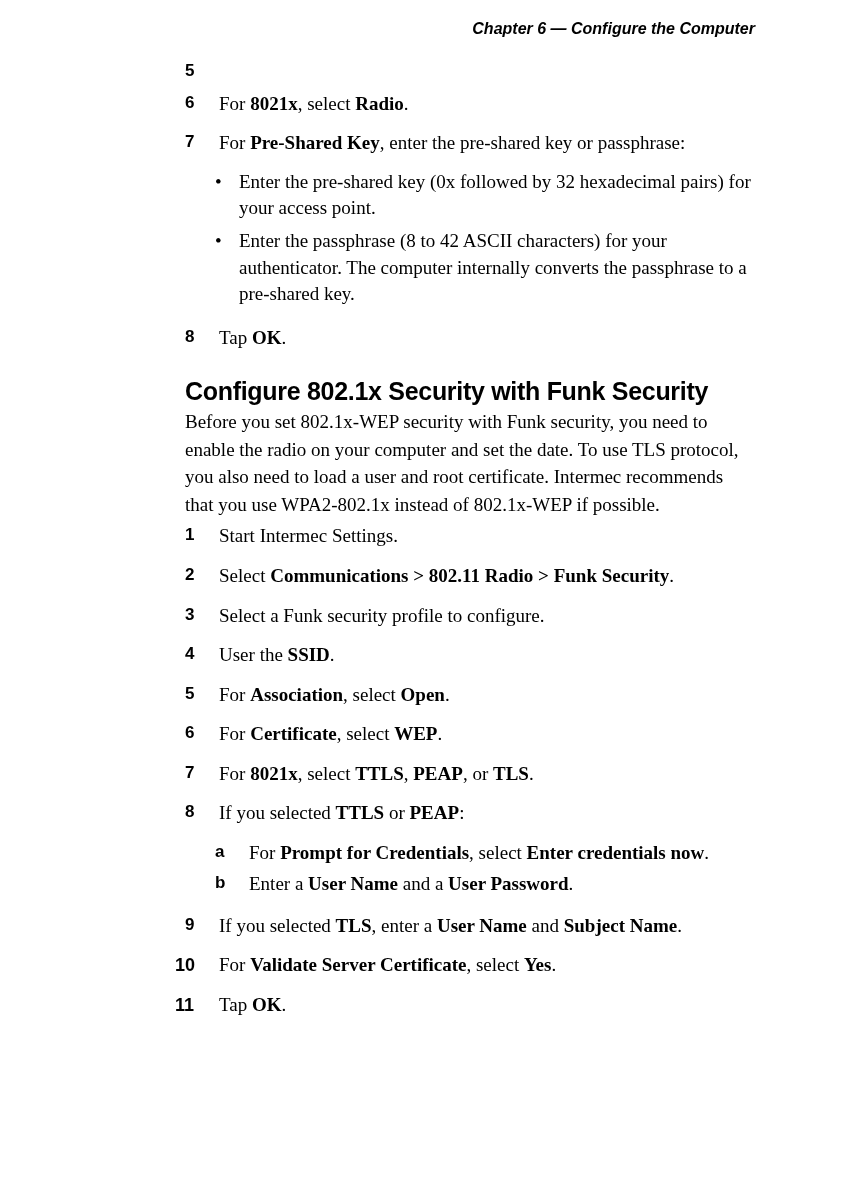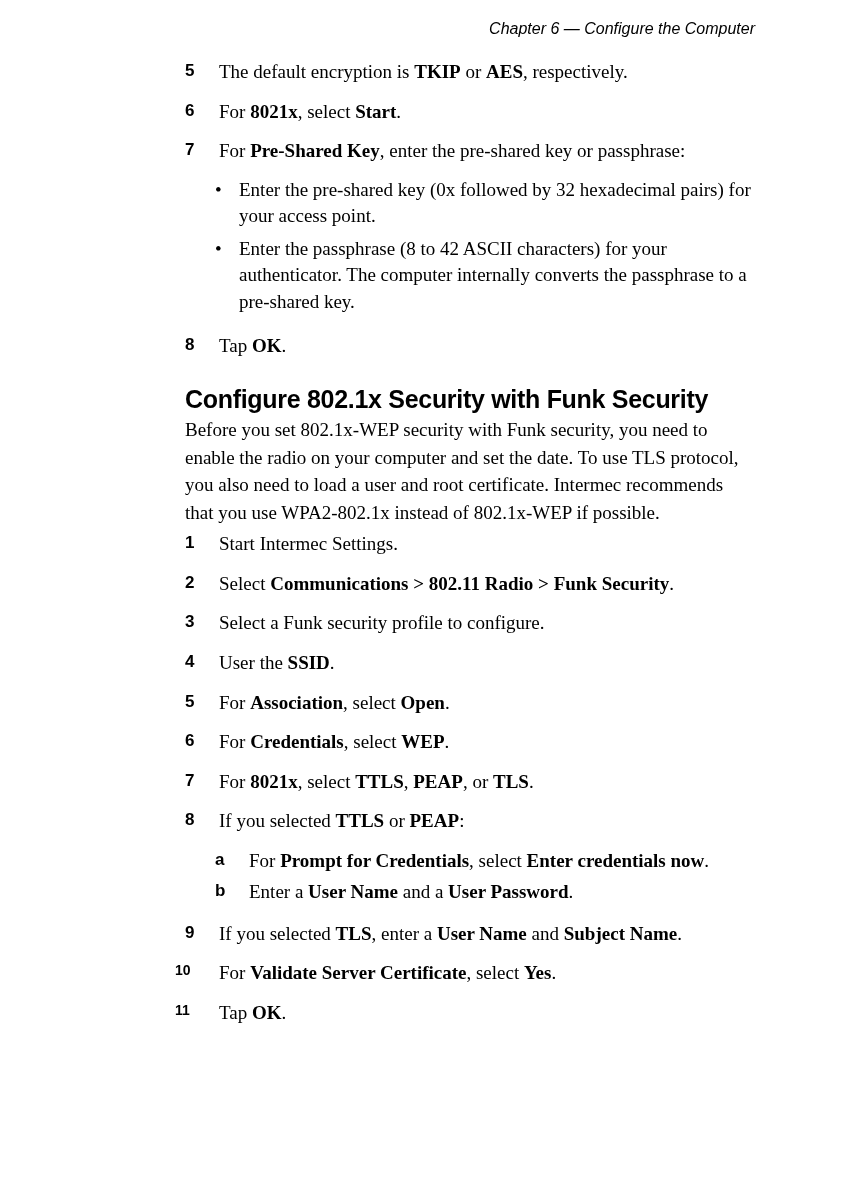--- a/index.html
+++ b/index.html
@@ -15,21 +15,21 @@
       position: relative;
     }
     .page {
       position: relative;
       width: 850px;
       height: 1185px;
       padding: 20px 95px 60px 95px;
     }
     .running-header {
       font-family: Arial, Helvetica, sans-serif;
-      font-weight: normal;
+      font-weight: bold;
       font-style: italic;
       font-size: 16px;
       text-align: right;
       margin-bottom: 20px;
     }
     .content {
       padding-left: 90px;
     }
     .step {
       display: flex;
@@ -45,21 +45,21 @@
       text-align: left;
       font-size: 17px;
       padding-top: 1px;
     }
     .step-num-wide {
       font-family: Arial, Helvetica, sans-serif;
       font-weight: bold;
       width: 34px;
       flex-shrink: 0;
       text-align: left;
-      font-size: 14px;
+      font-size: 18px;
       margin-left: -10px;
       width: 44px;
       padding-top: 1px;
     }
     .step-body {
       flex: 1;
     }
     .step-body p { margin: 0 0 6px 0; }
     .sub-bullet {
       display: flex;
@@ -131,31 +131,28 @@
 
 <div class="page">
 
   <div class="running-header">Chapter 6 — Configure the Computer</div>
 
   <div class="content">
 
     <div class="step">
       <div class="step-num">5</div>
       <div class="step-body">
+      </div>
+    </div>
+
+    <div class="step">
+      <div class="step-num">6</div>
+      <div class="step-body">
         <p>
-          <span>The default encryption is </span><b>TKIP</b><span> or </span><b>AES</b><span>, respectively.</span>
-        </p>
-      </div>
-    </div>
-
-    <div class="step">
-      <div class="step-num">6</div>
-      <div class="step-body">
-        <p>
-          <span>For </span><b>8021x</b><span>, select </span><b>Start</b><span>.</span>
+          <span>For </span><b>8021x</b><span>, select </span><b>Radio</b><span>.</span>
         </p>
       </div>
     </div>
 
     <div class="step">
       <div class="step-num">7</div>
       <div class="step-body">
         <p>
           <span>For </span><b>Pre-Shared Key</b><span>, enter the pre-shared key or passphrase:</span>
         </p>
@@ -215,21 +212,21 @@
     <div class="step">
       <div class="step-num">5</div>
       <div class="step-body">
         <p><span>For </span><b>Association</b><span>, select </span><b>Open</b><span>.</span></p>
       </div>
     </div>
 
     <div class="step">
       <div class="step-num">6</div>
       <div class="step-body">
-        <p><span>For </span><b>Credentials</b><span>, select </span><b>WEP</b><span>.</span></p>
+        <p><span>For </span><b>Certificate</b><span>, select </span><b>WEP</b><span>.</span></p>
       </div>
     </div>
 
     <div class="step">
       <div class="step-num">7</div>
       <div class="step-body">
         <p><span>For </span><b>8021x</b><span>, select </span><b>TTLS</b><span>, </span><b>PEAP</b><span>, or </span><b>TLS</b><span>.</span></p>
       </div>
     </div>
 

